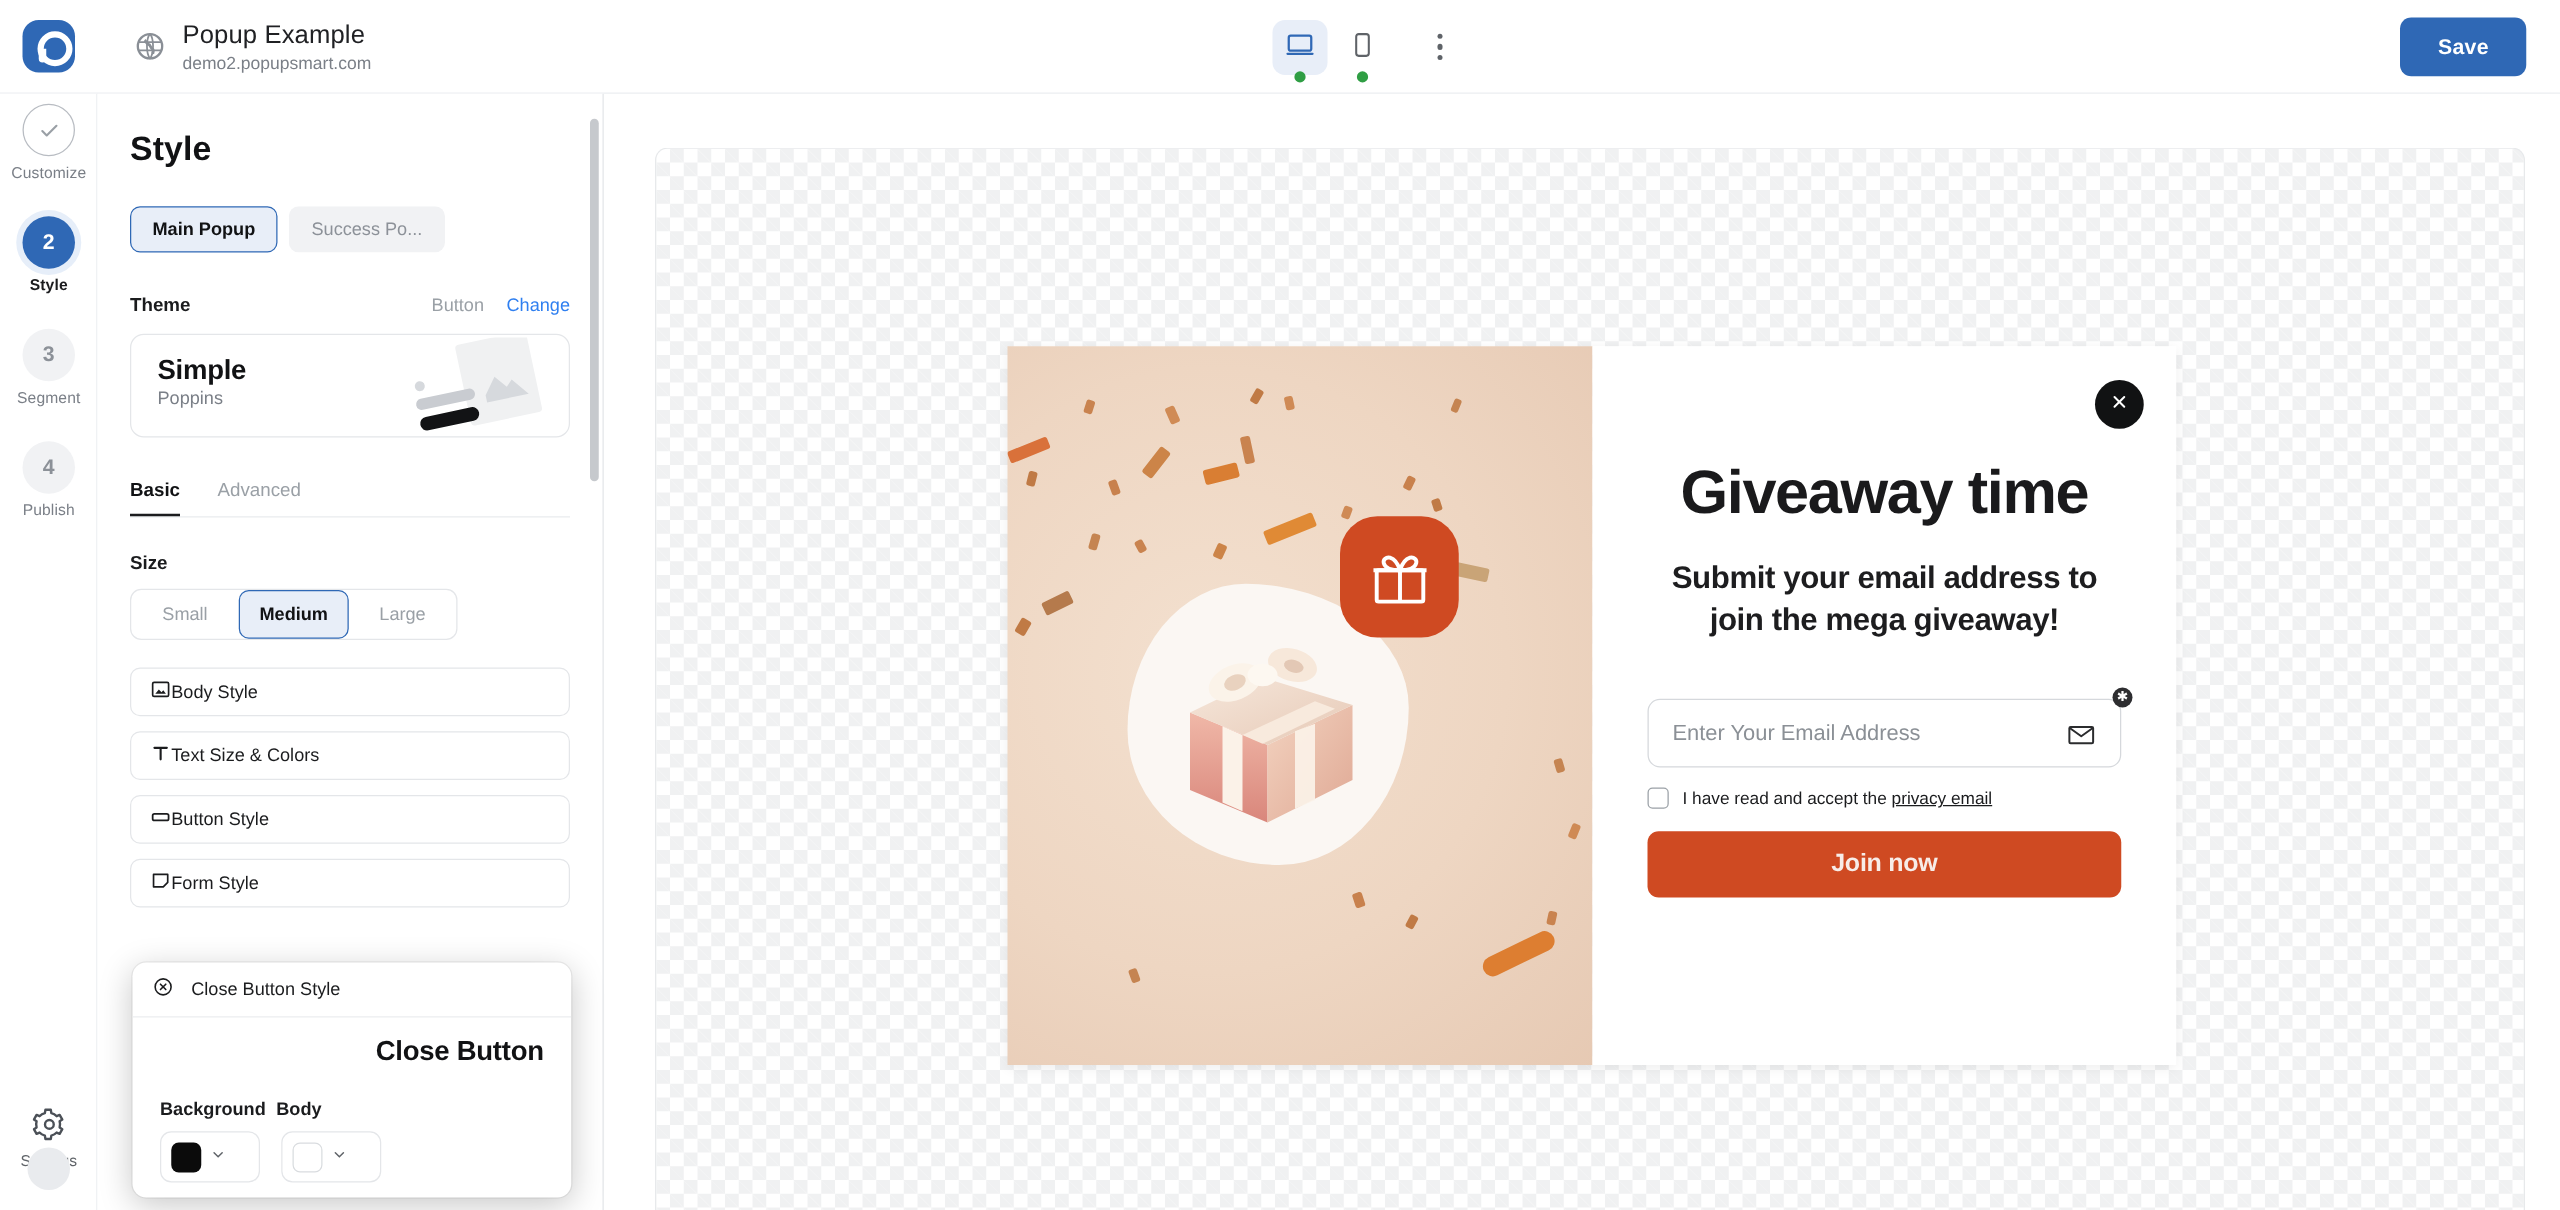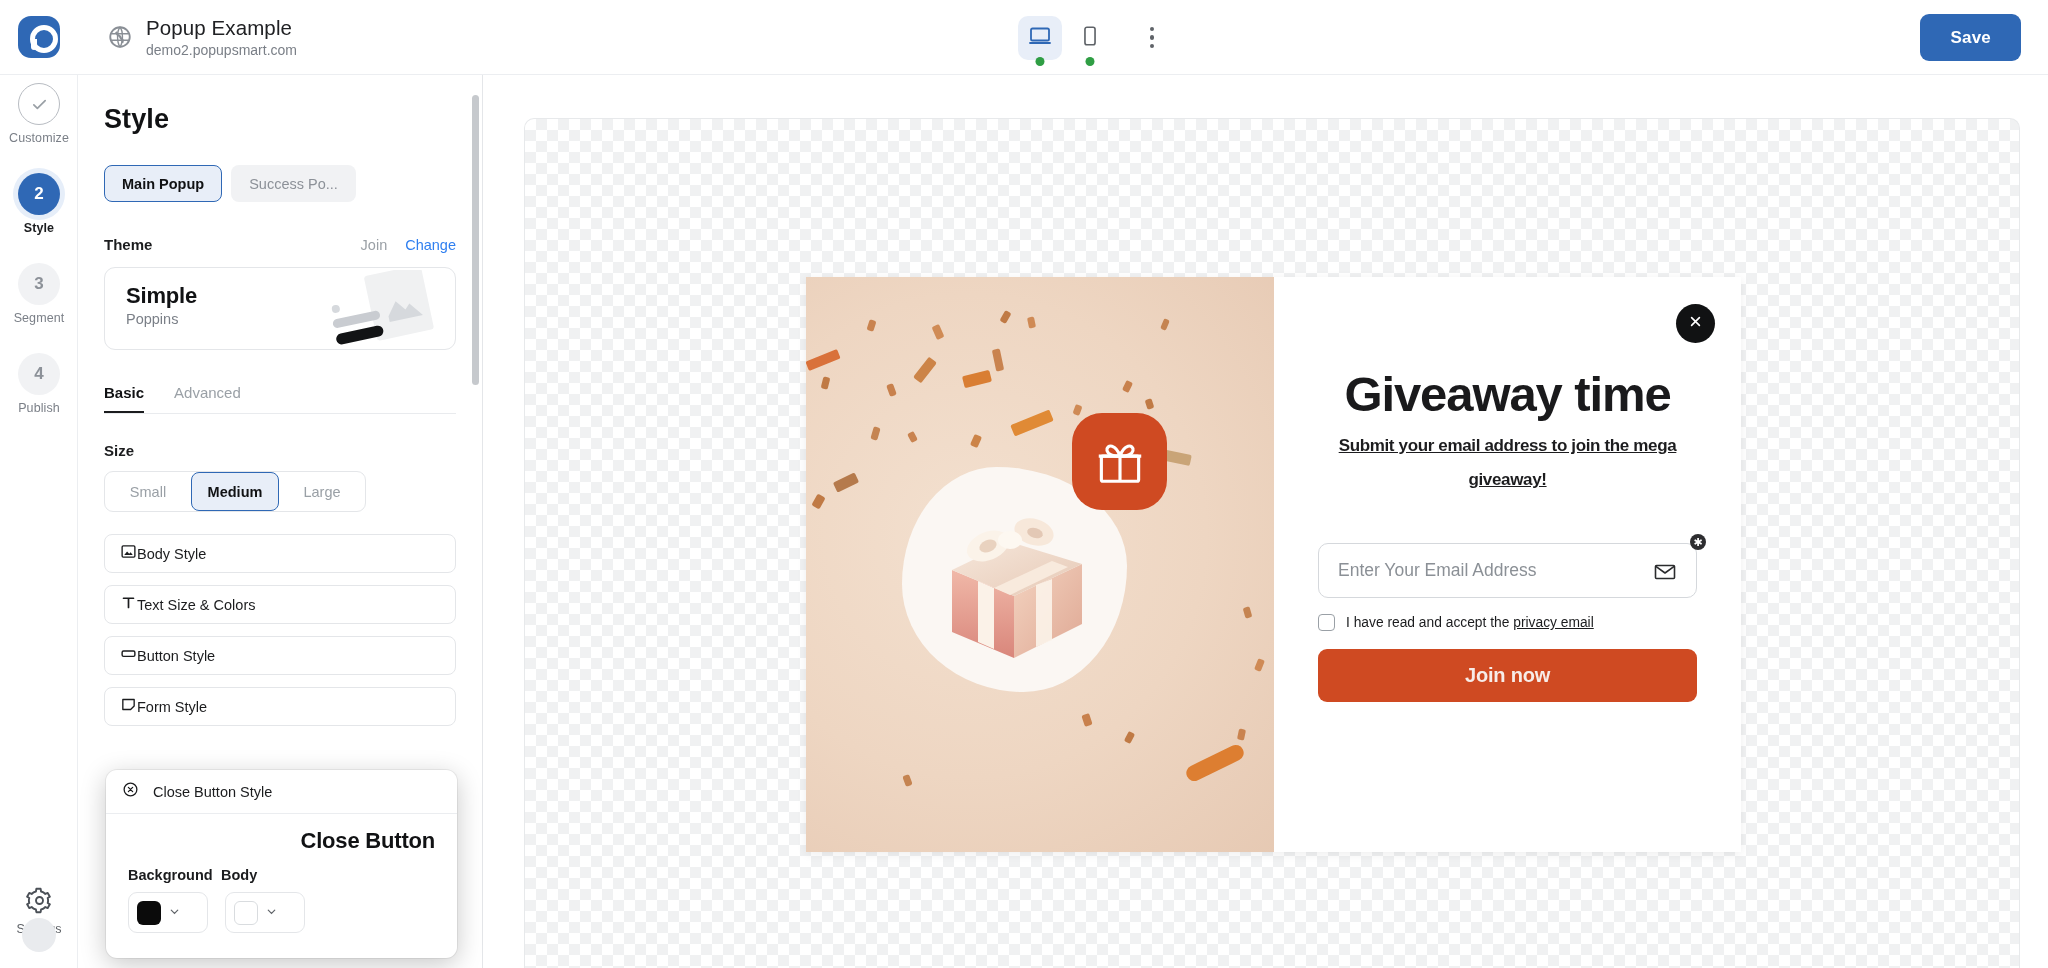--- a/index.html
+++ b/index.html
@@ -162,21 +162,21 @@
     box-shadow: 0 6px 26px rgba(0,0,0,.22), 0 0 0 1px rgba(0,0,0,.06);
     overflow:hidden; z-index: 40;
   }
   .popover-head {
     height: 44px; display:flex; align-items:center; gap: 14px; padding: 0 16px;
     border-bottom: 1px solid #ebedf0;
   }
   .popover-head .txt { font-size: 14.5px; color:#1b1c1e; }
   .popover-body { padding: 14px 22px 0 22px; }
   .popover-h2 { font-size: 22px; font-weight:700; color:#111214; letter-spacing:-.2px;text-align:right; }
-  .color-labels { display:flex; gap: 13px; margin-top: 13px; }
+  .color-labels { display:flex; gap: 13px; margin-top: 26px; }
   .color-labels .cl { font-size: 14.5px; font-weight:700; color:#1b1c1e; }
   .color-labels .cl.a { width: 80px; }
   .swatch-row { display:flex; gap: 17px; margin-top: 9px; }
   .swatch-box {
     width: 80px; height: 41px; border: 1px solid #e4e6e9; border-radius: 9px;
     display:flex; align-items:center; gap: 7px; padding: 0 8px; cursor:pointer; background:#fff;
   }
   .chip { width: 24px; height: 24px; border-radius: 6px; }
   .chip.black { background:#0b0b0b; }
   .chip.white { background:#ffffff; border: 1.4px solid #d9dcdf; }
@@ -223,22 +223,22 @@
     position:absolute; right: 26px; top: 27px; width: 39px; height: 39px;
     border-radius:50%; background:#111213;
     display:flex; align-items:center; justify-content:center; cursor:pointer;
   }
   .form-stack { position:absolute; left: 0; right: 0; top: 88px; padding: 0 44px; text-align:center; }
   .p-h1 {
     font-size: 49px; font-weight: 700; color:#1a1a1c; letter-spacing:-1.1px;
     line-height: 58px;
   }
   .p-h2 {
-    margin-top: 6px; font-size: 17px; font-weight:700; color:#1d1d1f;
-    line-height: 34px; letter-spacing:-.35px;text-decoration:underline;
+    margin-top: 22px; font-size: 25px; font-weight:700; color:#1d1d1f;
+    line-height: 34px; letter-spacing:-.35px;
   }
   .email-wrap { position:relative; margin-top: 46px; }
   .email-input {
     width: 100%; height: 55px; border: 1.4px solid #d5d8dc; border-radius: 10px;
     background:#fff; padding: 0 52px 0 19px; font-size: 17.5px;
     font-family:"Liberation Sans", sans-serif; color:#1b1c1e; outline:none;
   }
   .email-input::placeholder { color:#8b9096; }
   .mail-icon { position:absolute; right: 20px; top: 17px; }
   .req-dot {
@@ -357,21 +357,21 @@
       <div class="panel-title">Style</div>
 
       <div class="seg-row">
         <div class="seg on">Main Popup</div>
         <div class="seg off">Success Po...</div>
       </div>
 
       <div class="theme-row">
         <span class="theme-lbl">Theme</span>
         <span class="theme-actions">
-          <span class="lnk-reset">Join</span>
+          <span class="lnk-reset">Button</span>
           <span class="lnk-change">Change</span>
         </span>
       </div>
 
       <div class="theme-card">
         <div class="theme-name">Simple</div>
         <div class="theme-font">Poppins</div>
         <div class="theme-thumb">
           <svg width="140" height="80" viewBox="0 0 140 80">
             <g transform="rotate(-12 70 40)">

